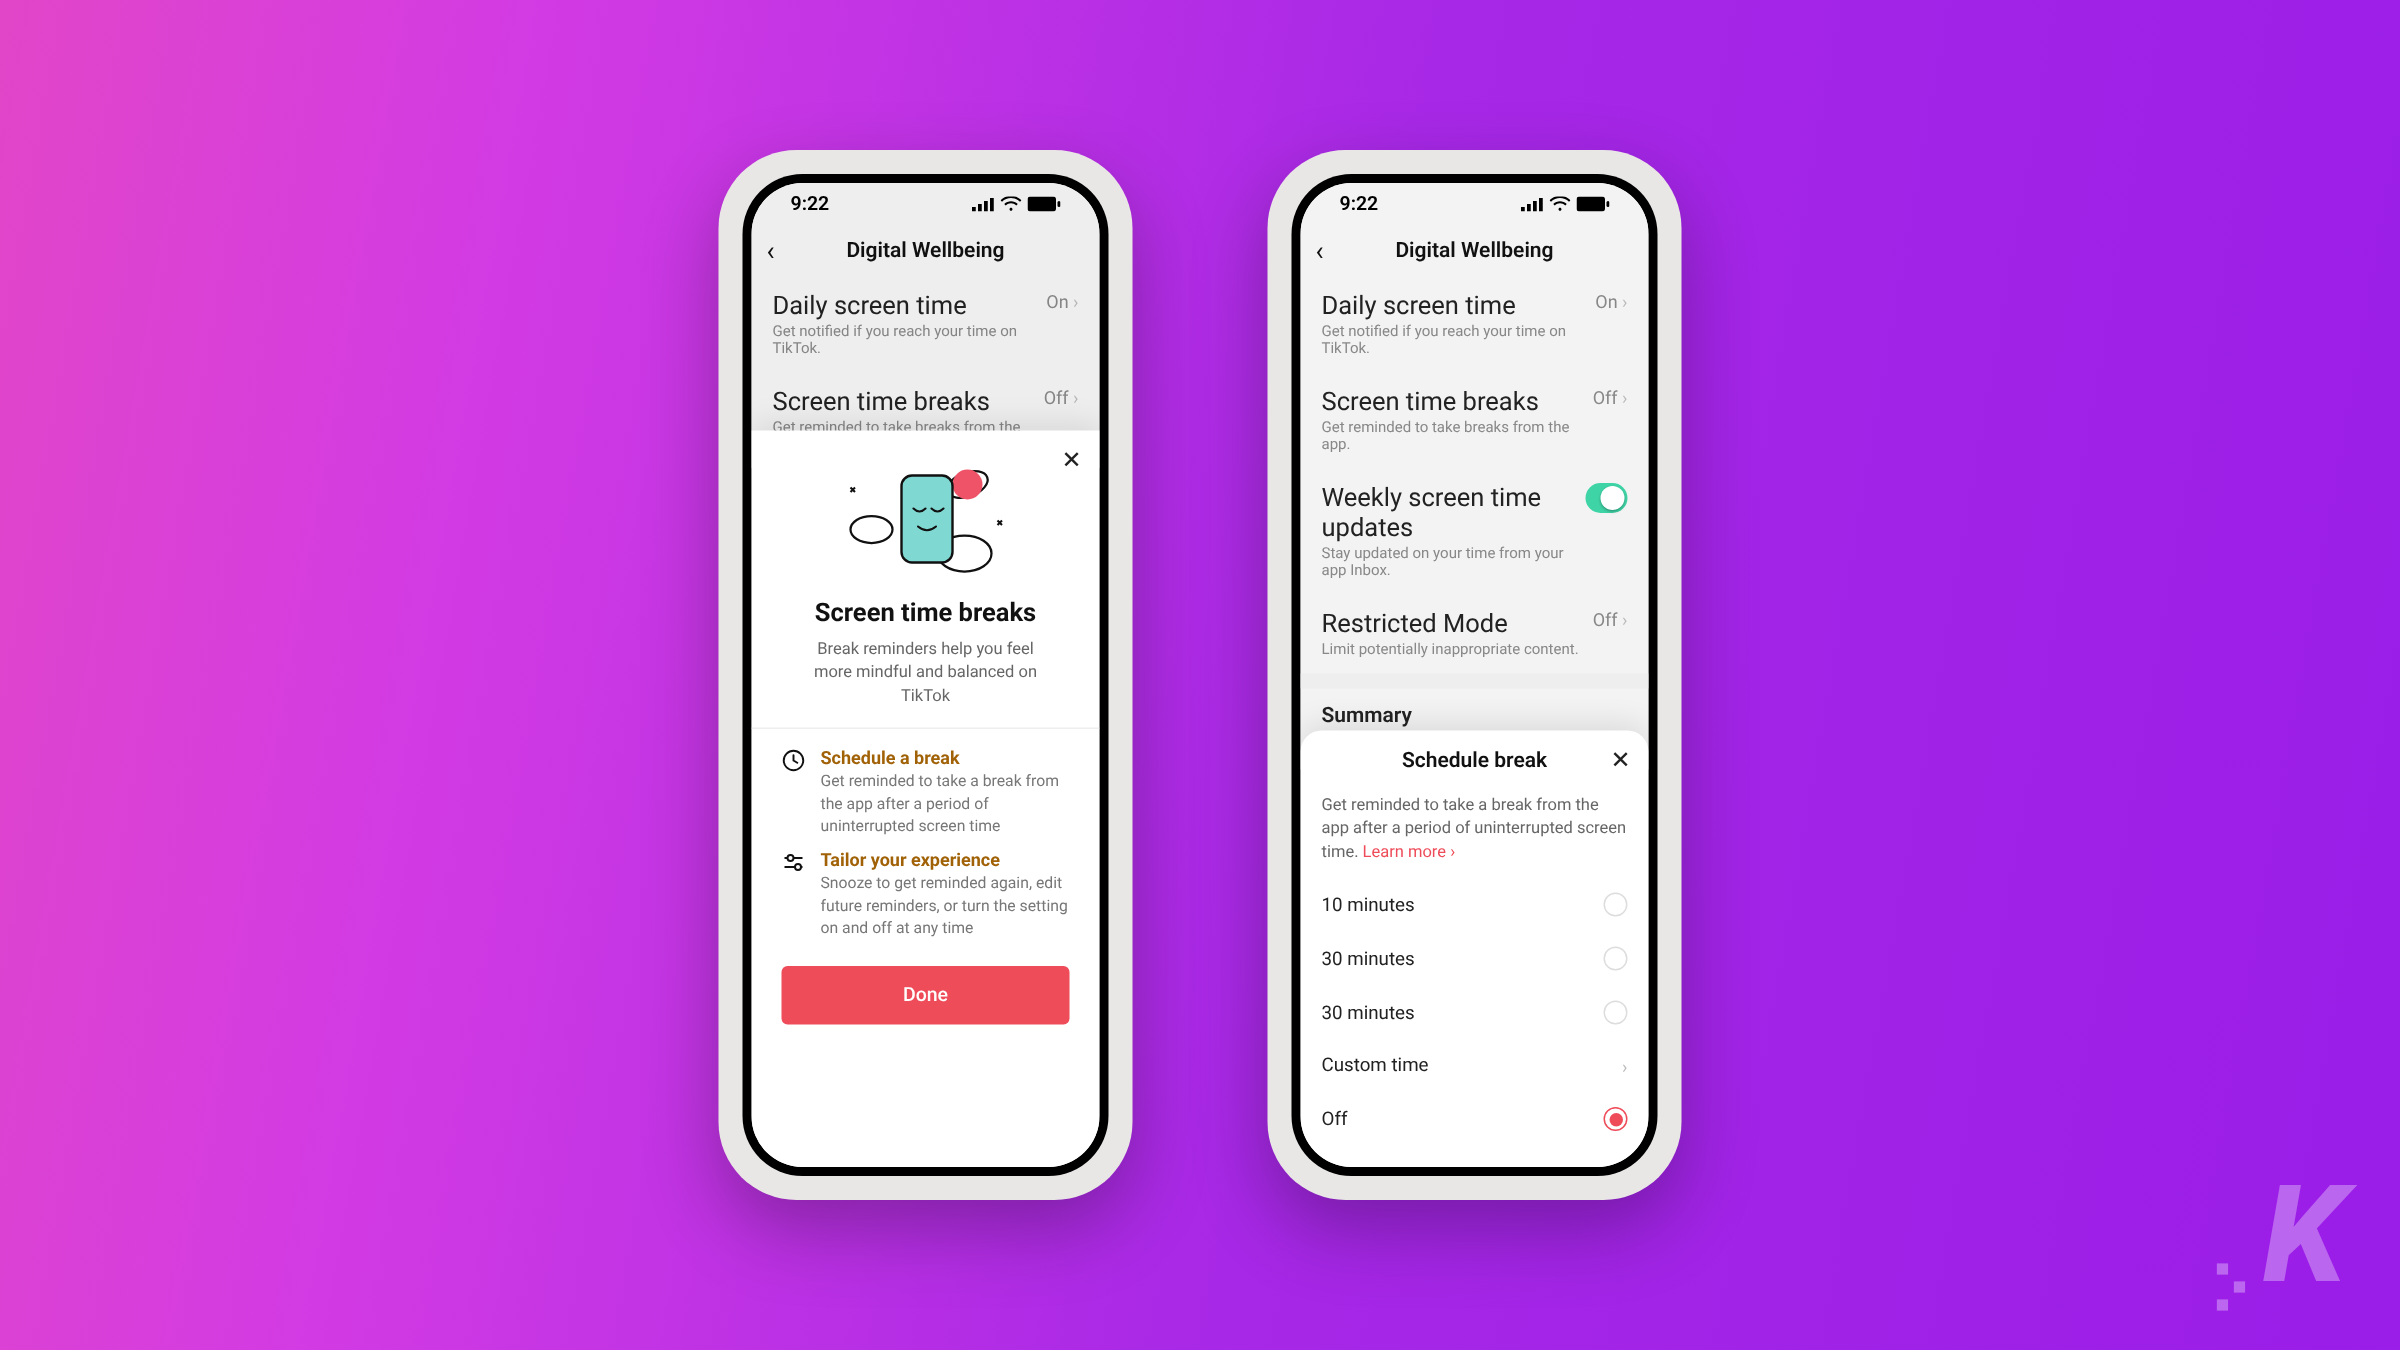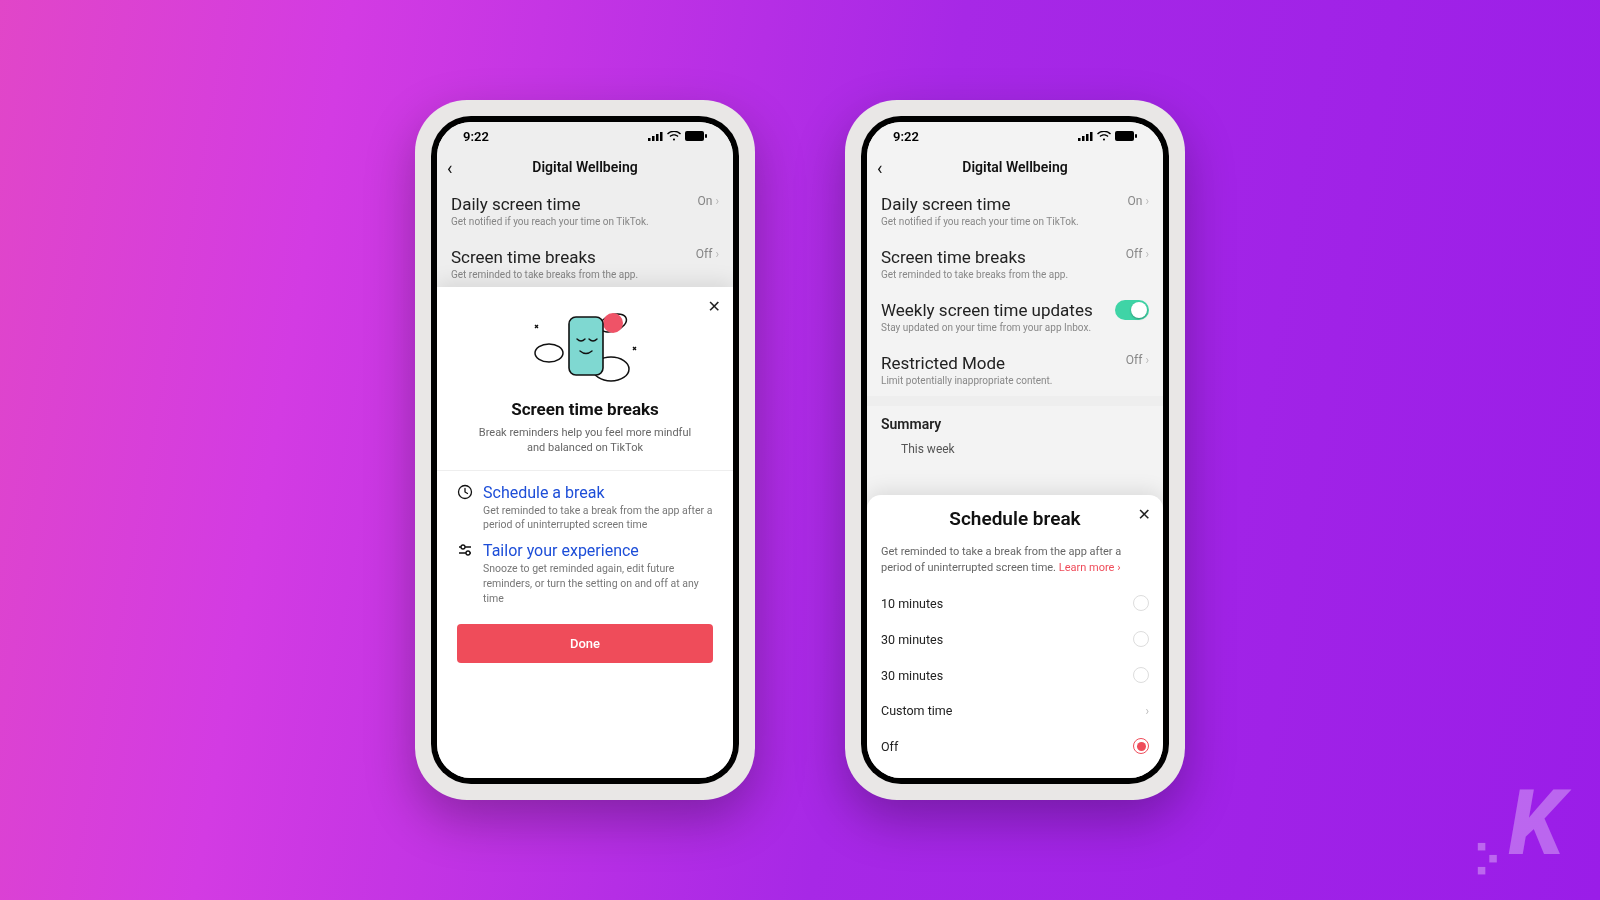--- a/index.html
+++ b/index.html
@@ -3,21 +3,21 @@
 <meta charset="utf-8">
 <style>
   * { margin:0; padding:0; box-sizing:border-box; font-family:-apple-system,BlinkMacSystemFont,"Segoe UI",Roboto,sans-serif; }
   body {
     width:1600px; height:900px;
     background:linear-gradient(100deg,#e146c8 0%,#d33be3 20%,#a728e6 55%,#9a1de8 100%);
     display:flex; align-items:center; justify-content:center; gap:90px;
     position:relative; overflow:hidden;
   }
   .phone {
-    width:340px; height:700px; border-radius:52px;
+    width:276px; height:700px; border-radius:52px;
     background:#e9e7e6; padding:16px; box-shadow:0 20px 50px rgba(0,0,0,.28);
     position:relative;
   }
   .bezel {
     width:100%; height:100%; background:#000; border-radius:40px; padding:6px;
   }
   .screen {
     width:100%; height:100%; background:#f3f3f3; border-radius:34px;
     position:relative; overflow:hidden;
   }
@@ -52,27 +52,27 @@
     box-shadow:0 -4px 20px rgba(0,0,0,.1); z-index:5;
   }
   .sheet .closex{ position:absolute; right:12px; top:10px; font-size:16px; color:#222; font-weight:300;}
   .sheet.intro{ top:165px; padding:16px 16px 18px; border-radius:0;}
   .sheet.intro .ill{ display:flex; justify-content:center; margin:6px 0 10px;}
   .sheet.intro h2{ text-align:center; font-size:17px; font-weight:700; color:#111; margin-top:4px;}
   .sheet.intro .sub{ text-align:center; font-size:11px; color:#666; margin:6px 20px 14px; line-height:1.4;}
   .sheet.intro hr{ border:none; border-top:1px solid #eee; margin:4px -16px 12px;}
   .feat { display:flex; gap:10px; margin:8px 4px;}
   .feat .ic{ width:16px; flex:0 0 16px; margin-top:1px;}
-  .feat .ft{ font-size:16px; font-weight:400; color:#1d4ed8;}
+  .feat .ft{ font-size:12px; font-weight:700; color:#a16207;}
   .feat .fs{ font-size:10.5px; color:#777; margin-top:2px; line-height:1.4;}
   .done-btn{ margin:18px 4px 0; background:#ef4c5a; color:#ffffff;
     text-align:center; padding:12px 0; border-radius:4px; font-size:13px; font-weight:500;}
 
   .sheet.sched{ padding:12px 14px 14px;}
-  .sheet.sched h3{ text-align:center; font-size:19px; font-weight:600; color:#111;}
+  .sheet.sched h3{ text-align:center; font-size:14px; font-weight:600; color:#111;}
   .sheet.sched .desc{ font-size:11px; color:#666; margin:14px 0 10px; line-height:1.4;}
   .sheet.sched .lm{ color:#ef4c5a;}
   .opt{ display:flex; justify-content:space-between; align-items:center;
     padding:10px 0; font-size:12.5px; color:#222;}
   .radio{ width:16px; height:16px; border:1.5px solid #ddd; border-radius:50%;}
   .radio.sel{ border-color:#ef4c5a; display:flex; align-items:center; justify-content:center;}
   .radio.sel::after{ content:""; width:9px; height:9px; background:#ef4c5a; border-radius:50%;}
 
   .watermark{
     position:absolute; right:40px; bottom:24px; color:rgba(255,255,255,.32);

